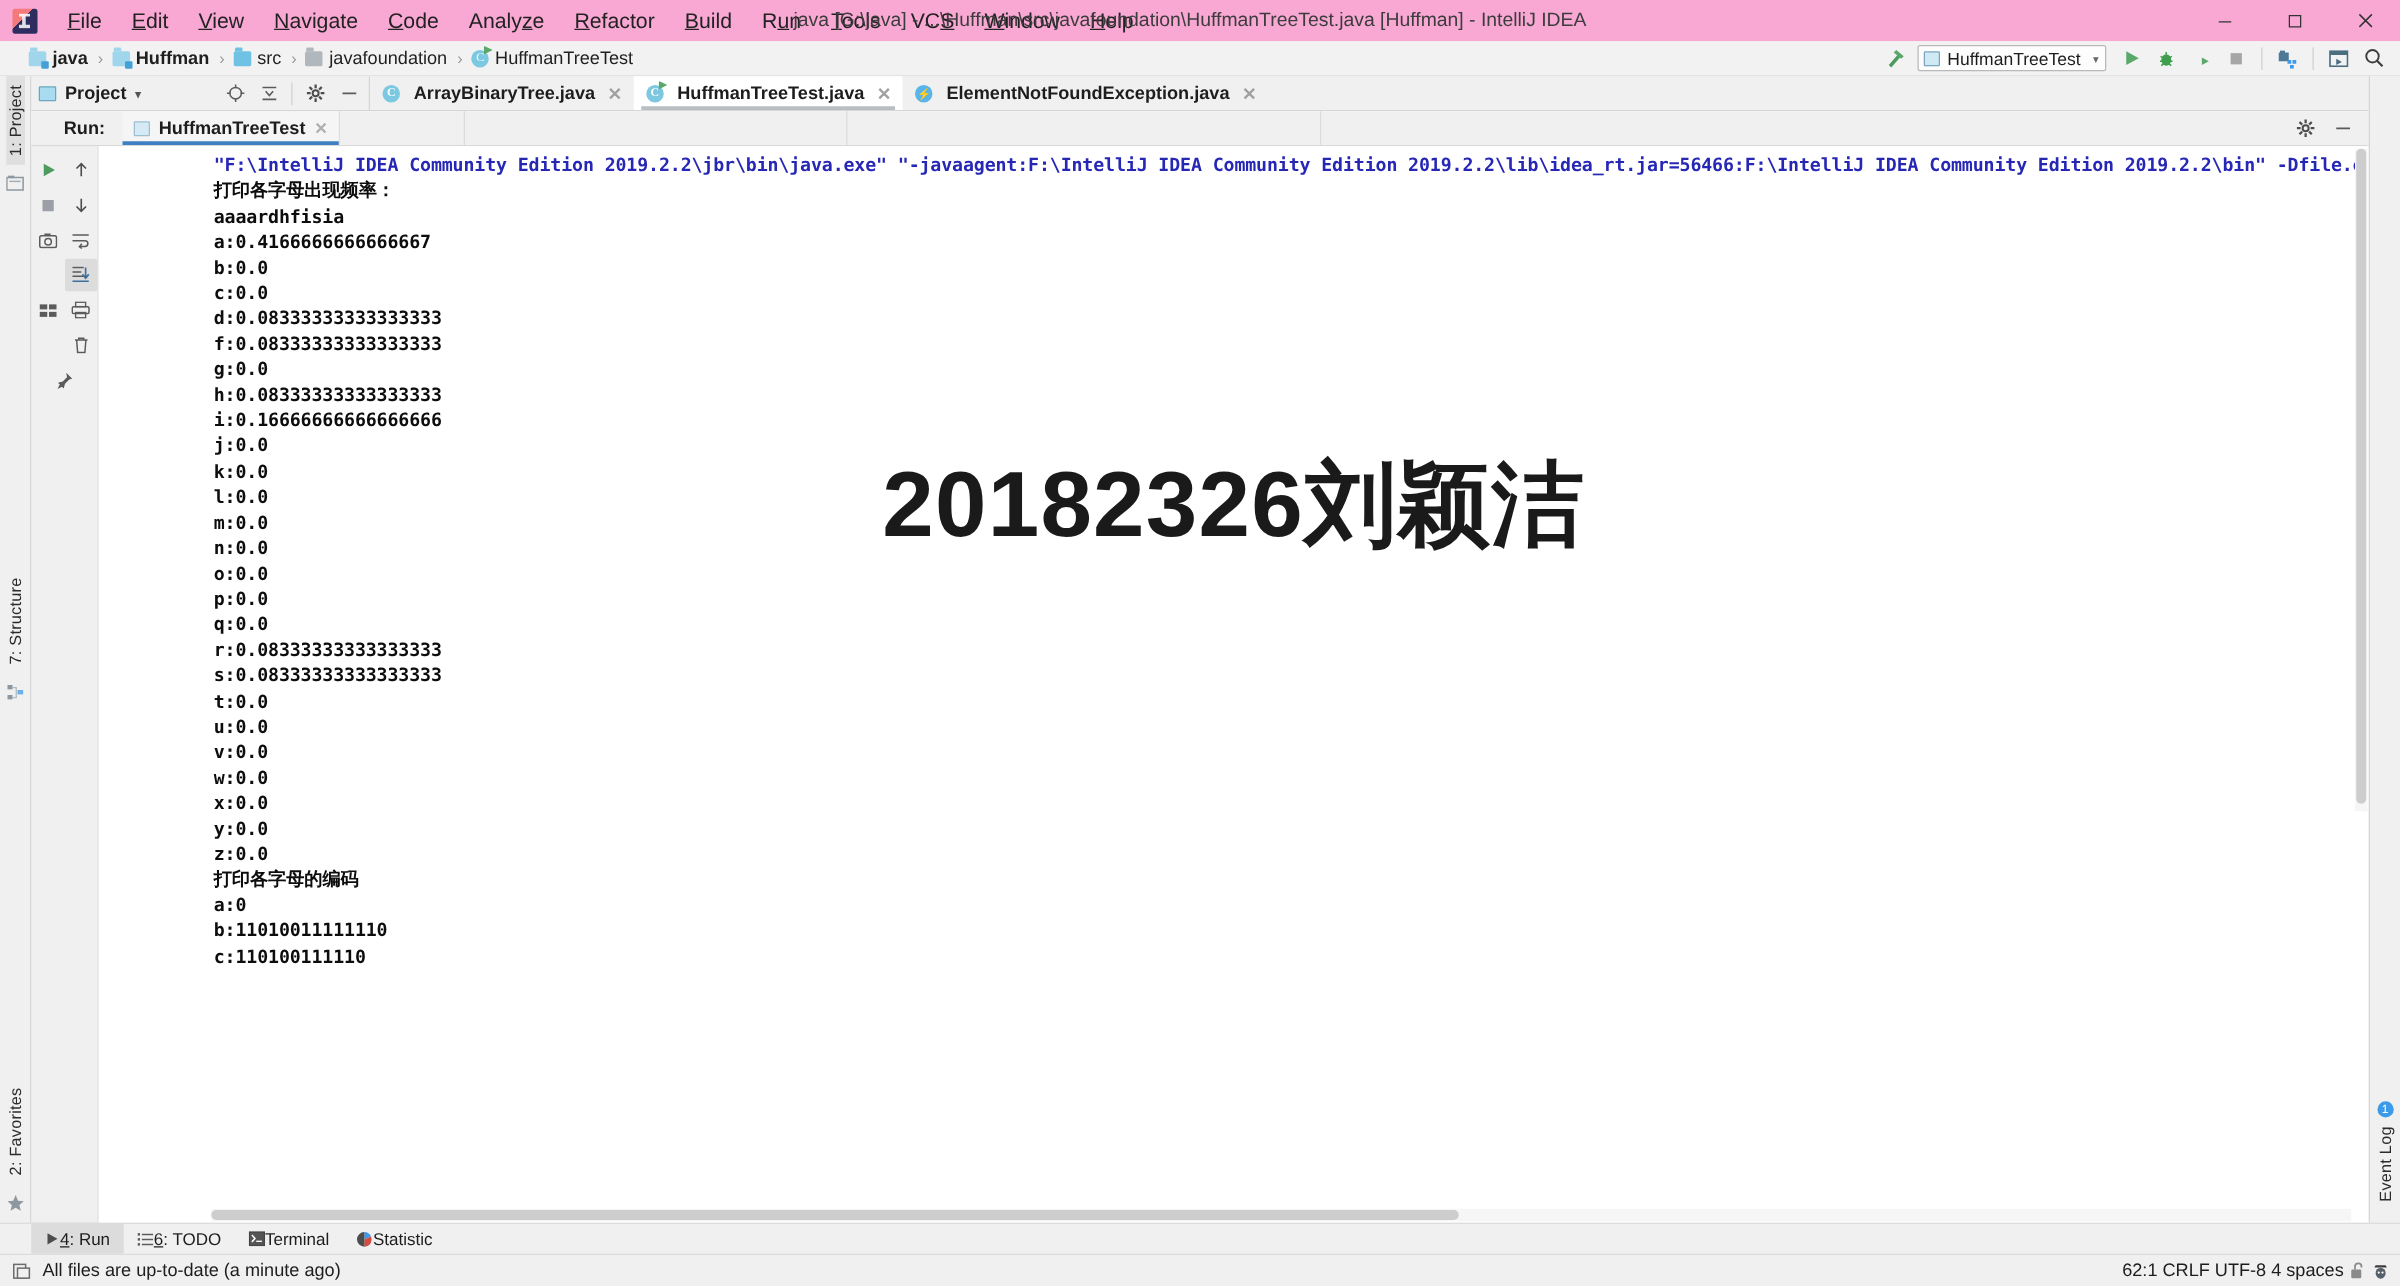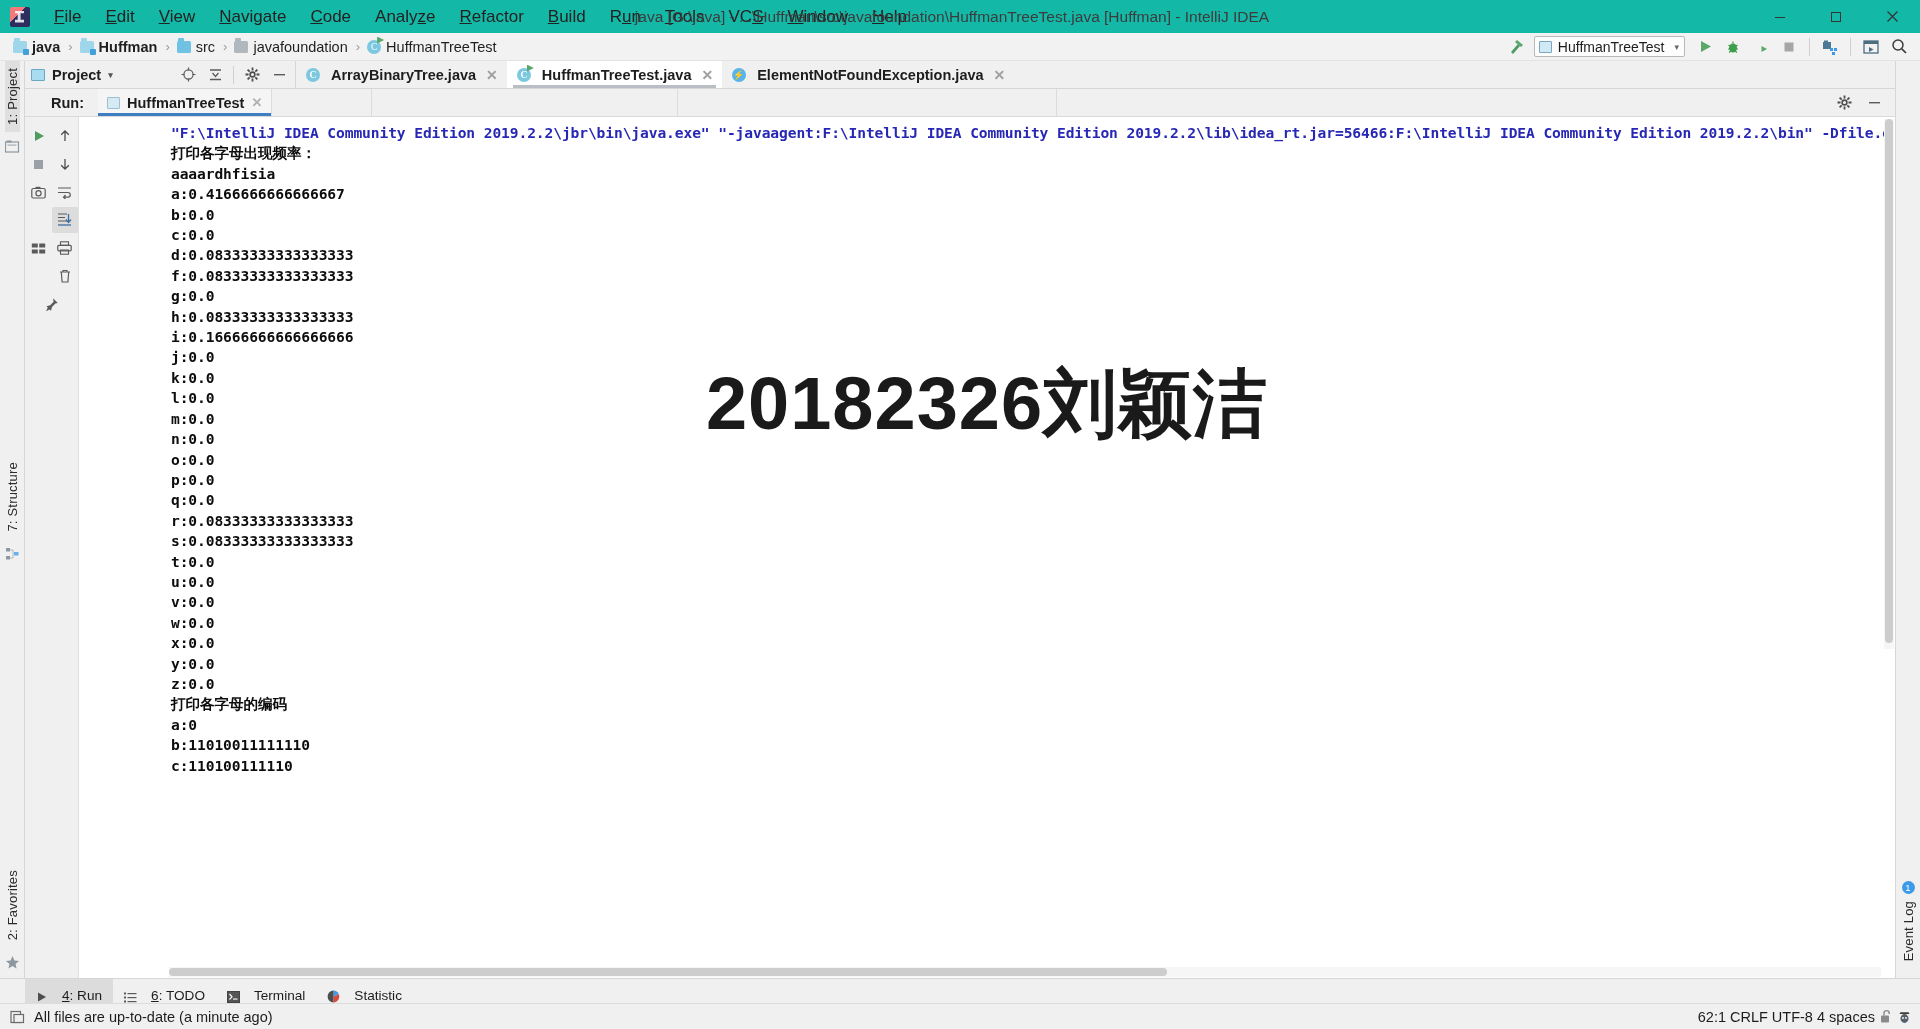--- a/index.html
+++ b/index.html
@@ -8,21 +8,21 @@
     overflow: hidden;
     background: #f2f2f2;
     font-family: "Liberation Sans", sans-serif;
     -webkit-font-smoothing: antialiased;
   }
   #app { position: relative; width: 1920px; height: 1029px; display: flex; flex-direction: column; }
 
   
   .titlebar {
     height: 33px; flex: 0 0 33px;
-    background: #14b8a6;
+    background: #f9a8d4;
     display: flex; align-items: center;
     position: relative;
   }
   .ij-logo {
     width: 20px; height: 20px; margin-left: 10px; margin-right: 12px;
     background: linear-gradient(135deg,#f4797b 0%,#f4797b 40%, #2d2d5f 40%, #2d2d5f 100%);
     border-radius: 2px; position: relative; flex: 0 0 20px;
   }
   .ij-logo::after{
     content:""; position:absolute; left:5px; top:4px; width:9px; height:12px;
@@ -46,21 +46,21 @@
     font-size: 15px; color: #333;
   }
 
   
   .navbar {
     height: 28px; flex: 0 0 28px;
     background: #f2f2f2;
     border-bottom: 1px solid #e3e3e3;
     display: flex; align-items: center; position: relative;
   }
-  .crumbs { display: flex; align-items: center; padding-left: 10px; }
+  .crumbs { display: flex; align-items: center; padding-left: 20px; }
   .crumb { display: flex; align-items: center; font-size: 14.5px; color: #1f1f1f; padding: 1px 3px; }
   .crumb.bold { font-weight: bold; }
   .crumb-sep { color: #9a9a9a; font-size: 13px; margin: 0 4px 0 5px; }
   .folder-ico {
     width: 14px; height: 12px; margin-right: 5px; border-radius: 1.5px; position: relative;
     background: #7ec9e8;
   }
   .folder-ico.mod { background: #9fd6ec; }
   .folder-ico.src { background: #6fc2e3; }
   .folder-ico.pkg { background: #b0b8bd; }
@@ -220,21 +220,21 @@
   }
   .hscroll .thumb { position: absolute; left: 0; top: 1px; width: 998px; height: 8px; background: #cdcdcd; border-radius: 4px; }
 
   
   .bottombar {
     height: 25px; flex: 0 0 25px; background: #f0f0f0;
     border-top: 1px solid #d6d6d6; display: flex; align-items: stretch;
   }
   .bt-spacer { width: 25px; flex: 0 0 25px; }
   .bt {
-    display: flex; align-items: flex-end; gap: 14px; padding: 0 11px;
+    display: flex; align-items: center; gap: 0; padding: 0 11px;
     font-size: 13.6px; color: #1d1d1d; white-space: nowrap;
   }
   .bt.sel { background: #dcdcdc; }
   .bt u { text-decoration: underline; }
 
   
   .statusbar {
     height: 26px; flex: 0 0 26px; background: #f0f0f0;
     border-top: 1px solid #dcdcdc; display: flex; align-items: center;
     padding: 0 8px 0 10px;

